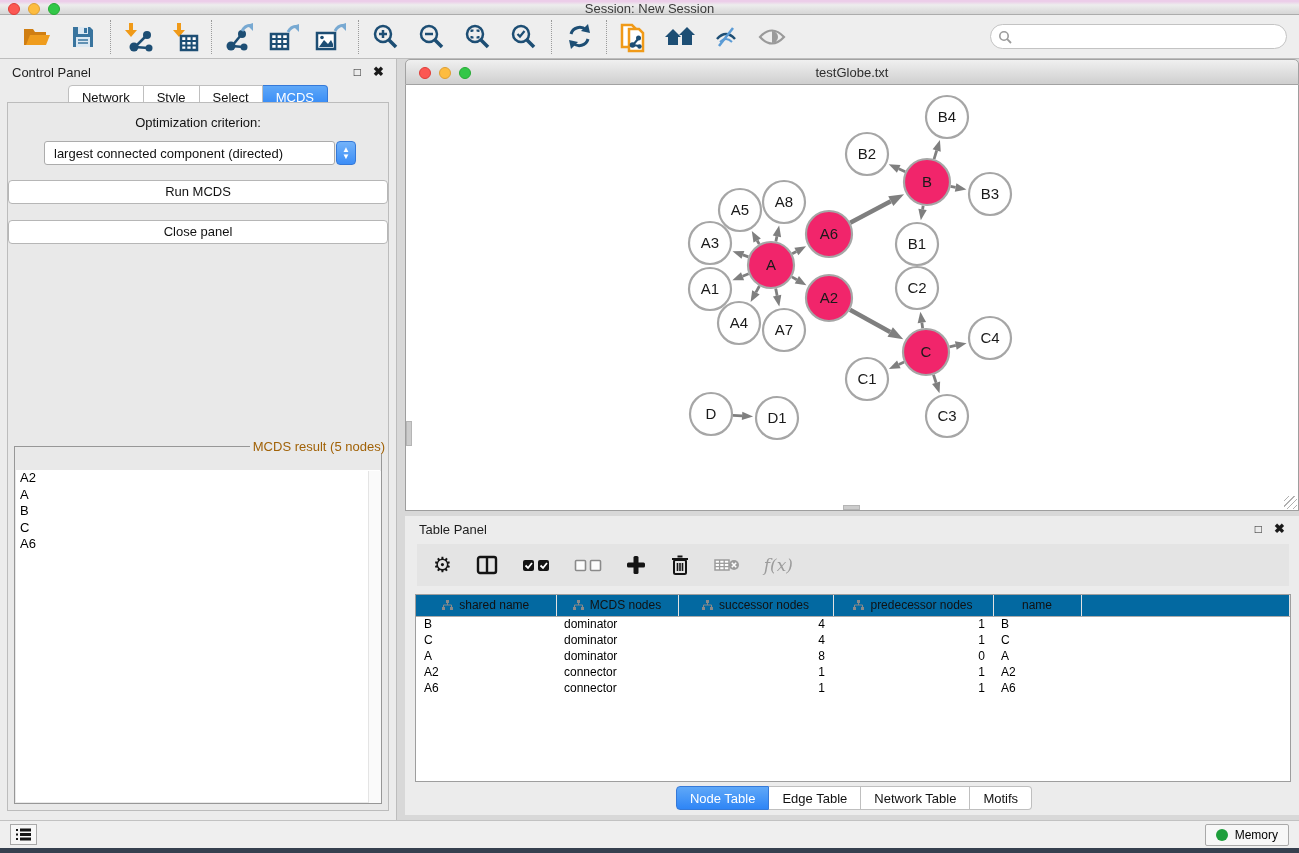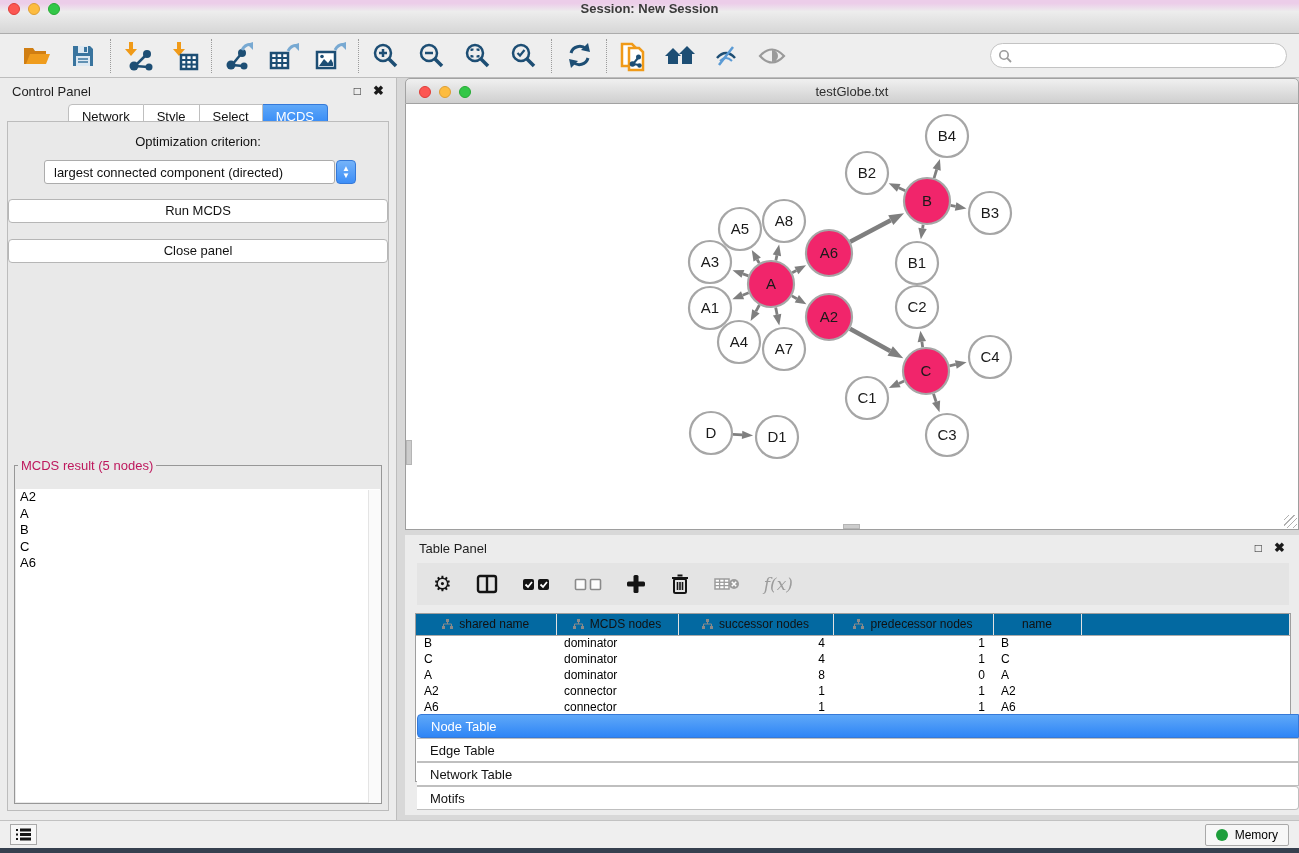--- a/index.html
+++ b/index.html
@@ -6,23 +6,23 @@
   html,body { margin:0; padding:0; }
   body {
     width:1299px; height:853px; overflow:hidden; position:relative;
     background:#36404F; font-family:"Liberation Sans", sans-serif;
     -webkit-font-smoothing:antialiased;
   }
   .app { position:absolute; top:0; left:0; width:1299px; height:848px;
     background:#E0E0E0; display:flex; flex-direction:column; }
 
   
-  .titlebar { height:34px; position:relative; flex:0 0 auto;
+  .titlebar { height:15px; position:relative; flex:0 0 auto;
     background:linear-gradient(180deg,#ECCDE9 0%,#ECCDE9 10%,#EDEDED 35%,#D6D6D6 100%);
-    border-bottom:1px solid #ACACAC;font-weight:bold; }
+    border-bottom:1px solid #ACACAC; }
   .traffic { position:absolute; left:8px; top:3px; display:flex; gap:8px; }
   .dot { width:12px; height:12px; border-radius:50%; }
   .dot.red { background:#FC5753; border:1px solid #DF3D38; }
   .dot.yellow { background:#FDBC40; border:1px solid #DE9F34; }
   .dot.green { background:#33C748; border:1px solid #27AA35; }
   .win-title { text-align:center; font-size:13px; line-height:18px; color:#3A3A3A; }
 
   
   .toolbar { height:44px; flex:0 0 auto; background:#EEEEEE; border-bottom:1px solid #BDBDBD;
     display:flex; align-items:center; padding:0 10px; }
@@ -57,21 +57,21 @@
     font-size:13px; color:#111; display:flex; align-items:center; padding:0 9px; white-space:nowrap; }
   .stepper { width:20px; height:24px; margin-left:1px; border-radius:4px;
     background:linear-gradient(#74B3F9,#3D8EF7); border:1px solid #3579D8;
     display:flex; flex-direction:column; align-items:center; justify-content:center; }
   .stepper span { color:#fff; font-size:8px; line-height:7px; }
   .btn-row { display:flex; justify-content:center; gap:16px; margin-top:15px;flex-direction:column; }
   .push-btn { background:#FFFFFF; border:1px solid #B6B6B6; border-radius:4px;
     font-size:13px; color:#111; padding:3px 15px 4px; font-family:"Liberation Sans",sans-serif; }
   .result-box { position:absolute; left:6px; right:6px; top:336px; bottom:6px;
     border:1px solid #979797; margin:0; padding:1px; background:transparent; }
-  .result-box legend { font-size:13px; color:#be185d; margin-left:2px; padding:0 3px; }
+  .result-box legend { font-size:13px; color:#a16207; margin-left:8px; padding:0 3px;text-align:right; }
   .result-list { position:absolute; left:1px; right:1px; top:16px; bottom:1px; background:#fff; overflow:hidden; }
   .result-item { font-size:13px; line-height:16.5px; padding-left:4px; color:#000; }
   .vtrack { position:absolute; right:0; top:0; bottom:0; width:13px; background:#FAFAFA; border-left:1px solid #E4E4E4; }
 
   
   .net-window { position:absolute; left:405px; top:0px; width:894px; height:452px; }
   .net-titlebar { height:26px; background:linear-gradient(#F0F0F0,#CFCFCF);
     border:1px solid #A2A2A2; border-radius:5px 5px 0 0; position:relative; }
   .net-traffic { position:absolute; left:13px; top:7px; display:flex; gap:8px; }
   .net-traffic .dot { width:12px; height:12px; }
@@ -92,21 +92,21 @@
   .gear-glyph { font-size:21px; color:#141414; line-height:20px; }
   .fx-glyph { font-family:"DejaVu Serif", serif; font-style:italic; font-size:17px; color:#9C9C9C; }
   .tp-table-wrap { position:absolute; left:10px; right:8px; top:78px; bottom:33px;
     background:#fff; border:1px solid #9E9E9E; overflow:hidden; }
   table.node-table { border-collapse:collapse; width:100%; table-layout:fixed; }
   table.node-table th { height:21px; font-weight:normal; font-size:12px; color:#111;
     background:#0369a1; border-right:1px solid #E2E2E2; border-bottom:1px solid #ABABAB; padding:0; }
   table.node-table th .th-inner { display:flex; align-items:center; justify-content:center; gap:6px; }
   table.node-table td { height:16px; font-size:12px; color:#000; padding:0 8px; white-space:nowrap; overflow:hidden; }
   td.c2, td.c3 { text-align:right; padding-right:16px; }
-  .tp-tabs { position:absolute; left:12px; right:0; bottom:5px; display:flex; justify-content:center;flex-direction:column; }
+  .tp-tabs { position:absolute; left:4px; right:0; bottom:5px; display:flex; justify-content:center; }
 
   
   .statusbar { height:28px; flex:0 0 auto; background:#EFEFEF; border-top:1px solid #C2C2C2;
     display:flex; align-items:center; padding:0 10px; }
   .list-btn { width:27px; height:21px; background:#F7F7F7; border:1px solid #A9A9A9;
     display:flex; align-items:center; justify-content:center; }
   .memory-btn { margin-left:auto; display:flex; align-items:center; gap:7px;
     background:#F7F7F7; border:1px solid #A9A9A9; border-radius:2px; padding:3px 10px; font-size:12px; color:#000; }
   .green-dot { width:12px; height:12px; border-radius:50%; background:#1E9E3C; }
 </style>

